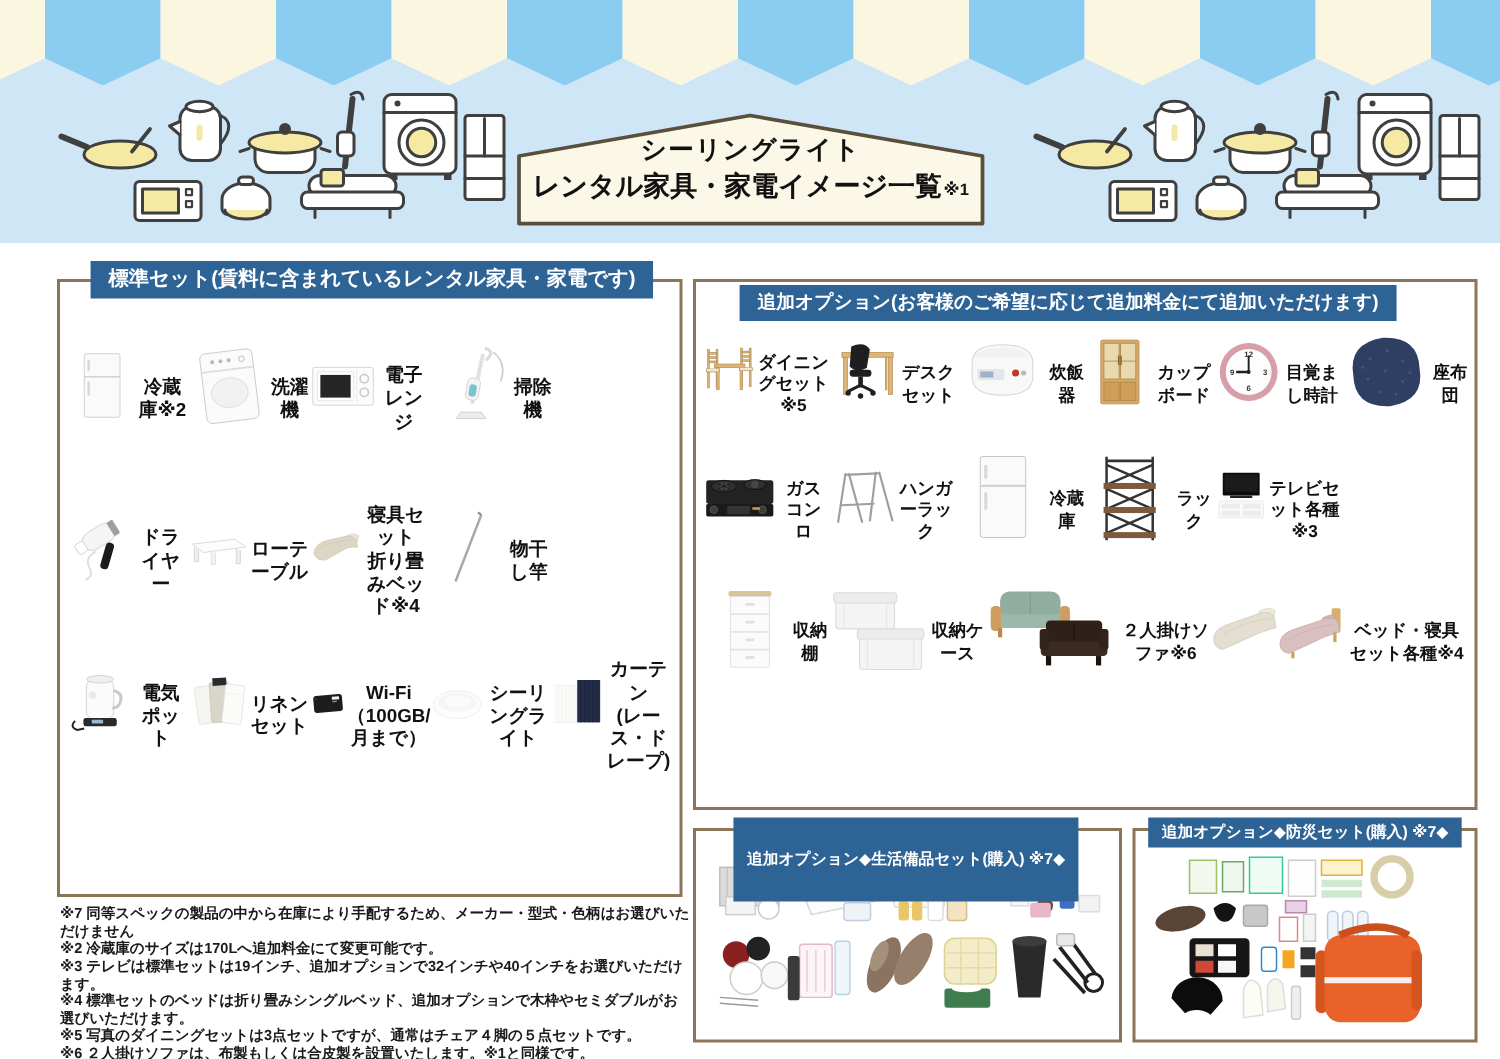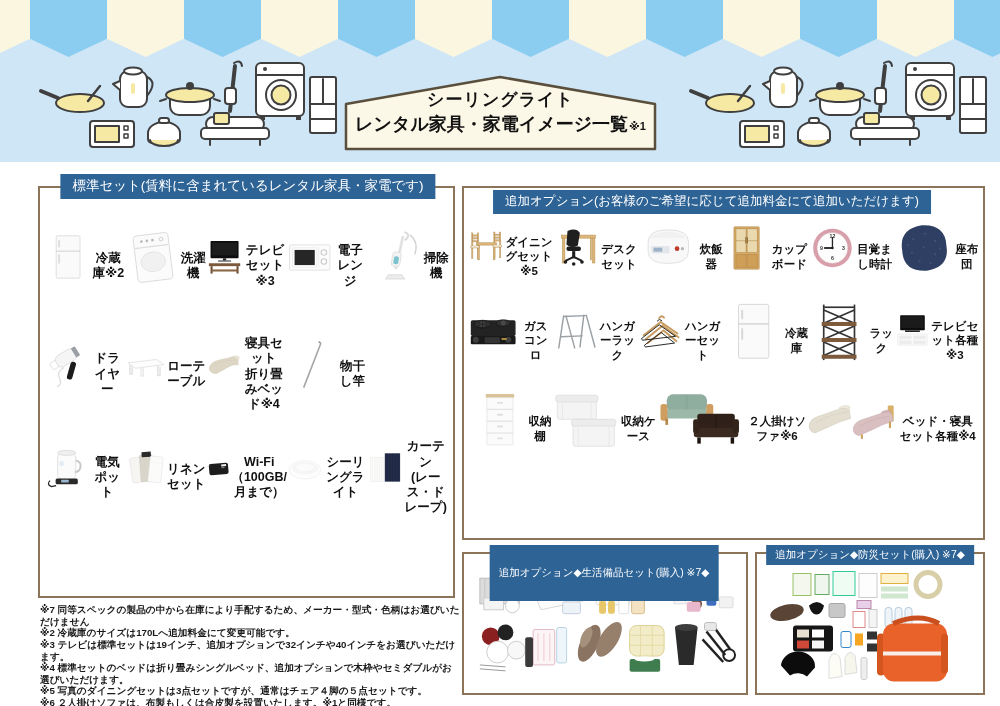--- a/index.html
+++ b/index.html
@@ -23,21 +23,21 @@
   .plaque .t2{position:absolute;top:38px;left:0;width:100%;text-align:center;font-size:18px;font-weight:bold}
   .plaque .note{font-size:11px;font-weight:bold;margin-left:1px}
 
   
   .box{position:absolute;background:#fff;border:2px solid #8b7458}
   #std-box{left:38px;top:186px;width:417px;height:412px}
   #opt-box{left:462px;top:186px;width:523px;height:354px}
   #life-box{left:462px;top:552px;width:286px;height:143px}
   #disaster-box{left:755px;top:552px;width:230px;height:143px}
 
-  .sec-header{position:absolute;transform:translateX(-50%);background:#2e6396;color:#fff;font-weight:normal;white-space:nowrap;padding:3px 12px 4px;z-index:6}
+  .sec-header{position:absolute;transform:translateX(-50%);background:#2e6396;color:#fff;font-weight:bold;white-space:nowrap;padding:3px 12px 4px;z-index:6}
   #std-header{left:248px;top:174px;font-size:13.5px}
   #opt-header{left:712px;top:190px;font-size:12.5px}
   #life-header{left:604px;top:545px;font-size:10.5px;padding:21px 9px}
   #disaster-header{left:870px;top:545px;font-size:10.5px;padding:3px 9px}
 
   
   .gridwrap{position:absolute;inset:0;padding:22px 4px 0}
   .prow{display:grid;grid-template-columns:repeat(5,1fr)}
   .prow.grid6{grid-template-columns:repeat(6,1fr)}
   .prow.optflex{display:flex;justify-content:space-between;padding:0 4px}
@@ -208,35 +208,20 @@
                 <circle cx="62" cy="17" r="3" fill="none" stroke="#b8b8b8"></circle>
                 <ellipse cx="45" cy="52" rx="20" ry="16" fill="#f1f1f1" stroke="#ddd"></ellipse>
               </g>
             </svg>
           </div>
           <div class="plabel">洗濯機</div>
         </div>
         <div class="cell">
           <div class="pimg">
             <svg viewBox="0 0 90 90">
-              <rect x="11" y="5" width="68" height="42" rx="2" fill="#0e0e0e"></rect>
-              <rect x="15" y="9" width="60" height="31" fill="#1d1d1d"></rect>
-              <rect x="41" y="47" width="8" height="5" fill="#222"></rect>
-              <rect x="29" y="52" width="32" height="3" rx="1.5" fill="#222"></rect>
-              <rect x="7" y="59" width="76" height="7" fill="#7d5a3c"></rect>
-              <rect x="11" y="66" width="5" height="18" fill="#6b4c33"></rect>
-              <rect x="74" y="66" width="5" height="18" fill="#6b4c33"></rect>
-              <rect x="13" y="74" width="64" height="5" fill="#8a6544"></rect>
-            </svg>
-          </div>
-          <div class="plabel">テレビセット※3</div>
-        </div>
-        <div class="cell">
-          <div class="pimg">
-            <svg viewBox="0 0 90 90">
               <rect x="5" y="20" width="80" height="50" rx="3" fill="#fcfcfc" stroke="#c9c9c9"></rect>
               <rect x="11" y="26" width="48" height="38" rx="2" fill="#fff" stroke="#ddd"></rect>
               <rect x="15" y="30" width="40" height="30" fill="#262626"></rect>
               <line x1="63" y1="24" x2="63" y2="66" stroke="#e4e4e4"></line>
               <circle cx="73" cy="35" r="5.5" fill="none" stroke="#c9c9c9" stroke-width="2"></circle>
               <circle cx="73" cy="53" r="5.5" fill="none" stroke="#c9c9c9" stroke-width="2"></circle>
             </svg>
           </div>
           <div class="plabel">電子レンジ</div>
         </div>
@@ -520,40 +505,20 @@
                 <path d="M22 12 L12 78"></path>
                 <path d="M27 12 L45 78"></path>
                 <path d="M64 10 L56 76"></path>
                 <path d="M69 10 L87 76"></path>
                 <line x1="22" y1="13" x2="67" y2="11"></line>
                 <line x1="17" y1="55" x2="61" y2="53"></line>
               </g>
             </svg>
           </div>
           <div class="plabel">ハンガーラック</div>
-        </div>
-        <div class="cell">
-          <div class="pimg">
-            <svg viewBox="0 0 90 90">
-              <g fill="none" stroke-linecap="round">
-                <g stroke="#c79a5e" stroke-width="4">
-                  <path d="M44 16 q5 -7 10 -1"></path>
-                  <path d="M12 52 L47 24 L82 48"></path>
-                  <path d="M16 60 L51 32 L84 56"></path>
-                  <path d="M20 68 L53 42 L80 64"></path>
-                </g>
-                <g stroke="#222" stroke-width="2">
-                  <path d="M40 22 q4 -6 9 -1"></path>
-                  <path d="M8 58 L44 30 L78 54 L10 62 Z"></path>
-                  <path d="M14 72 L48 46 L76 68 L16 76 Z"></path>
-                </g>
-              </g>
-            </svg>
-          </div>
-          <div class="plabel">ハンガーセット</div>
         </div>
         <div class="cell">
           <div class="pimg">
             <svg viewBox="0 0 90 90">
               <rect x="23" y="4" width="45" height="80" rx="3" fill="#fafafa" stroke="#c6c6c6"></rect>
               <line x1="23" y1="33" x2="68" y2="33" stroke="#d2d2d2" stroke-width="2"></line>
               <rect x="27" y="12" width="3" height="14" rx="1.5" fill="#d8d8d8"></rect>
               <rect x="27" y="39" width="3" height="18" rx="1.5" fill="#d8d8d8"></rect>
             </svg>
           </div>

